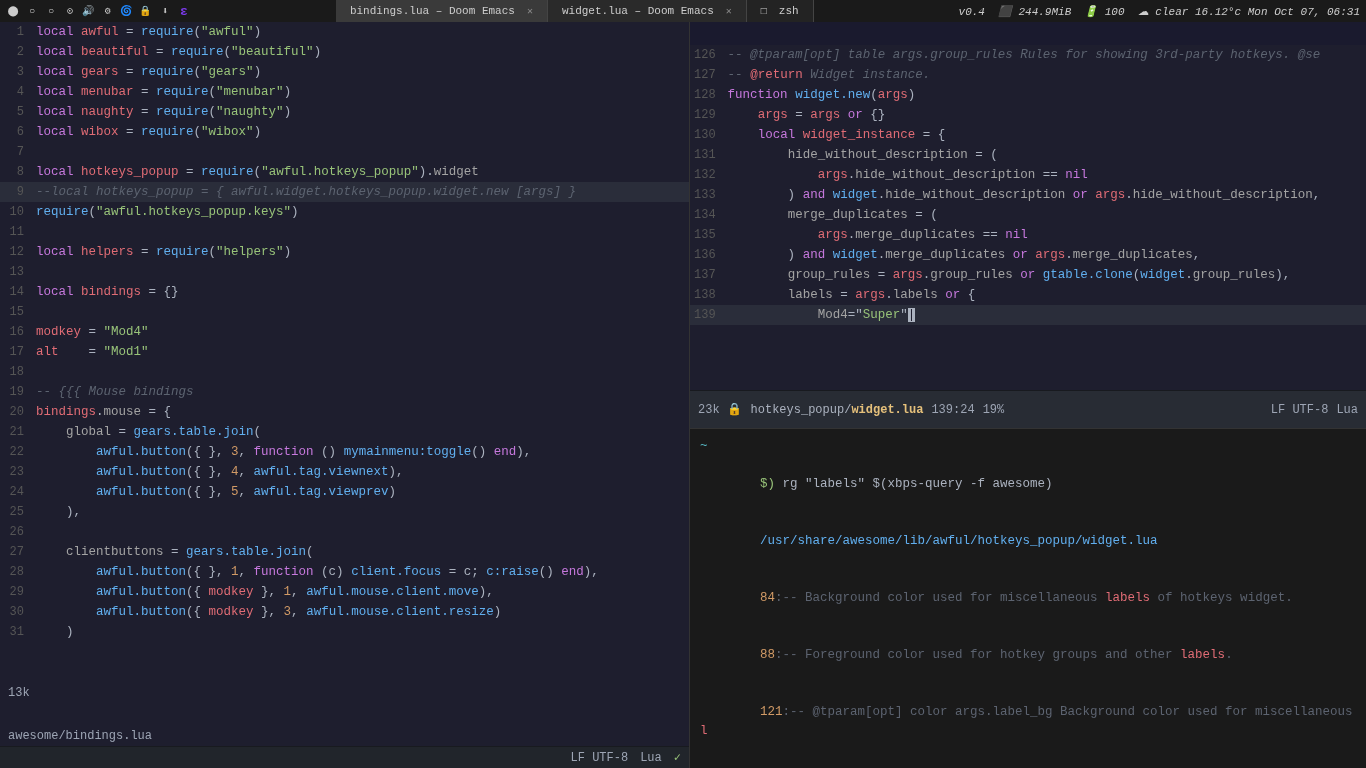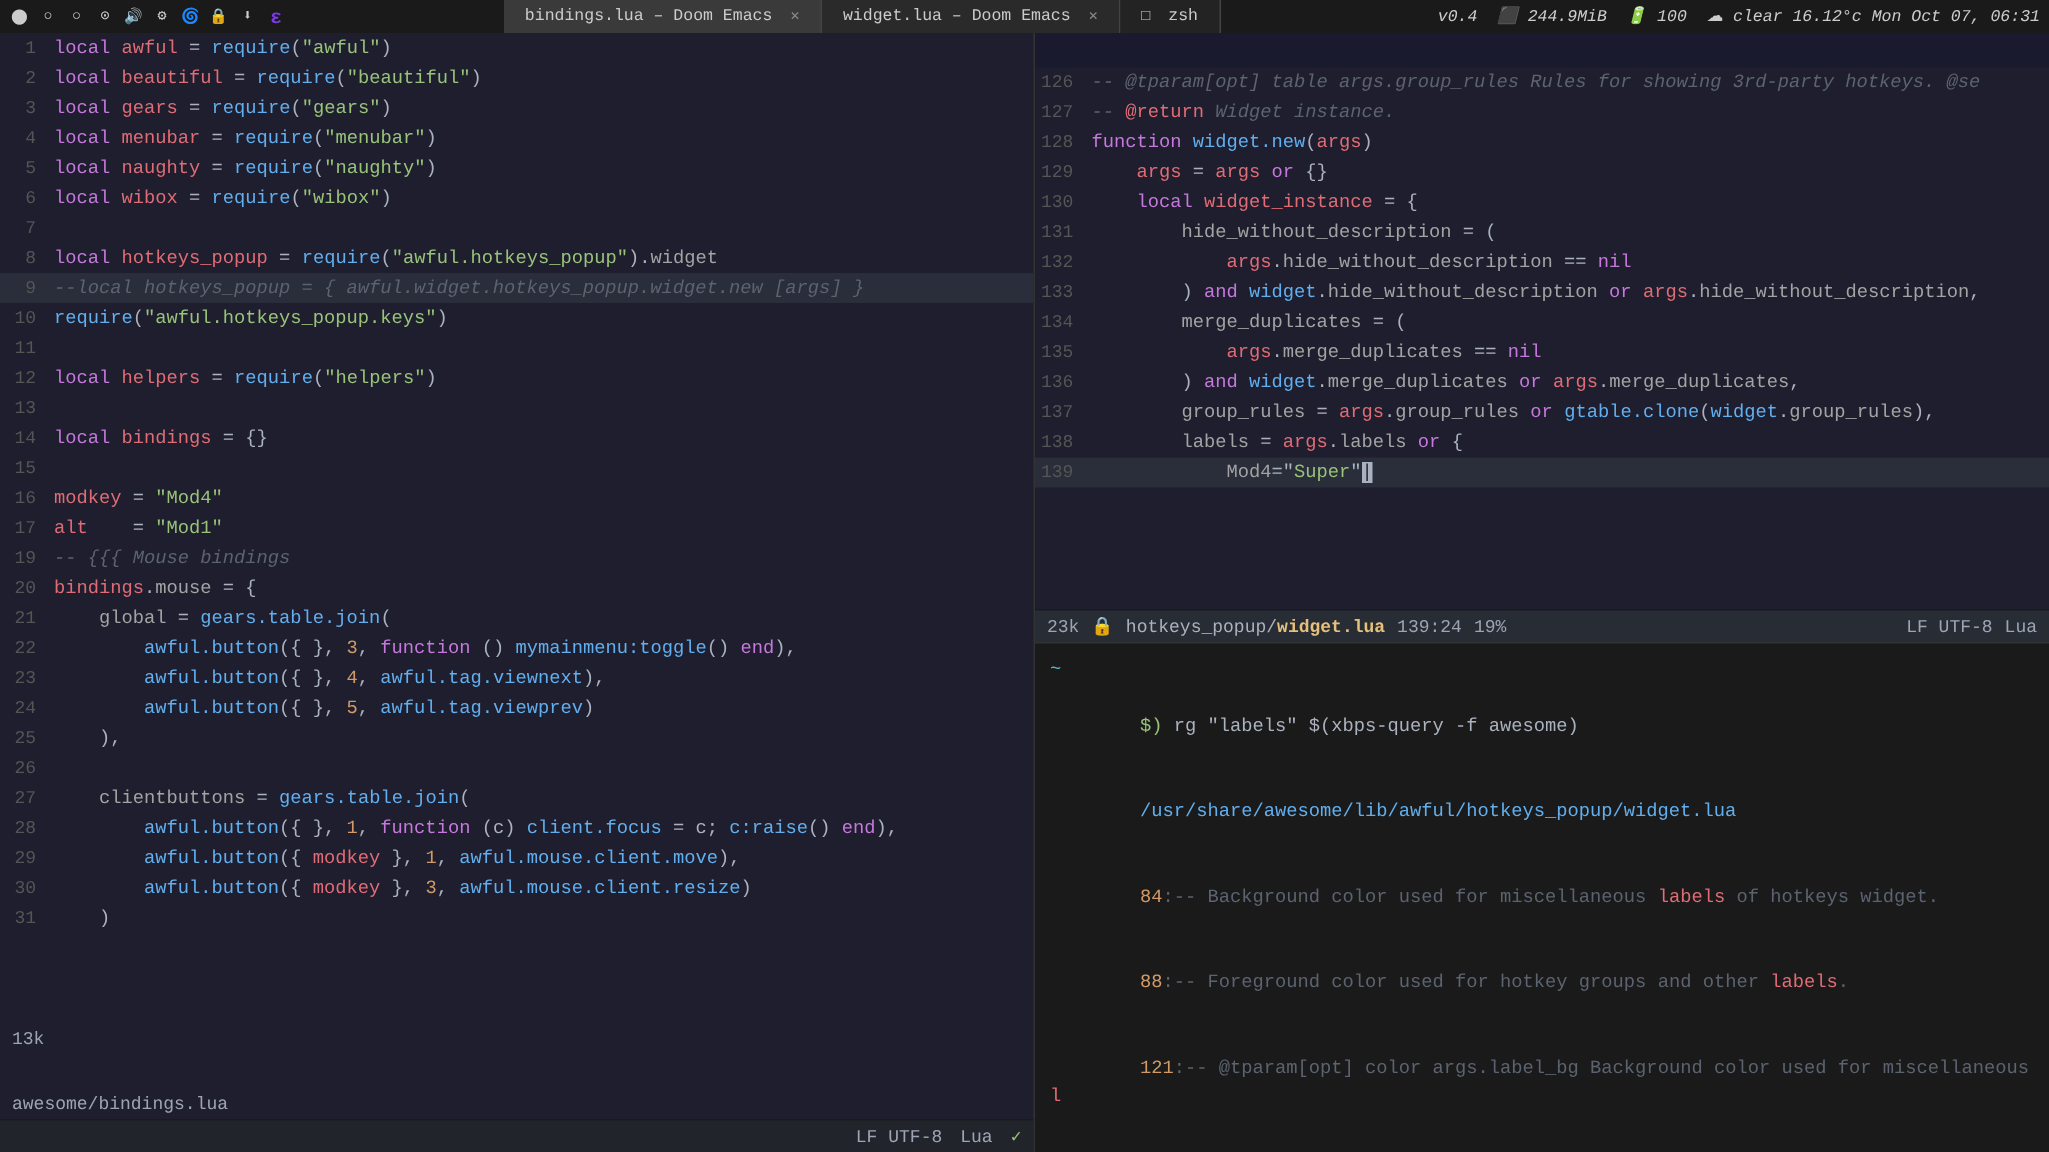--- a/index.html
+++ b/index.html
@@ -154,21 +154,21 @@
     .status-bar .left { display: flex; align-items: flex-start; gap: 29px; flex-direction: column; }
     .status-bar .right { margin-left: auto; display: flex; gap: 12px; align-items: center; }
 
     
     #right-editor {
       flex: 1;
       overflow: hidden;
     }
 
     #right-statusbar {
-      height: 22px;
+      height: 38px;
       background: #282c34;
       display: flex;
       align-items: center;
       padding: 0 8px;
       font-size: 12px;
       color: #9da5b4;
       border-top: 1px solid #181a1f;
       gap: 8px;
     }
 
@@ -312,20 +312,24 @@
       </div>
       <div class="code-line">
         <span class="line-num">16</span>
         <span class="line-content"><span class="var">modkey</span> <span class="plain">= </span><span class="str">"Mod4"</span></span>
       </div>
       <div class="code-line">
         <span class="line-num">17</span>
         <span class="line-content"><span class="var">alt</span>    <span class="plain">= </span><span class="str">"Mod1"</span></span>
       </div>
       <div class="code-line">
+        <span class="line-num">18</span>
+        <span class="line-content"></span>
+      </div>
+      <div class="code-line">
         <span class="line-num">19</span>
         <span class="line-content"><span class="cm">-- {{{ Mouse bindings</span></span>
       </div>
       <div class="code-line">
         <span class="line-num">20</span>
         <span class="line-content"><span class="var">bindings</span><span class="plain">.</span><span class="yellow">mouse</span> <span class="plain">= {</span></span>
       </div>
       <div class="code-line">
         <span class="line-num">21</span>
         <span class="line-content"><span class="plain">    </span><span class="yellow">global</span> <span class="plain">= </span><span class="fn">gears.table.join</span><span class="plain">(</span></span>

